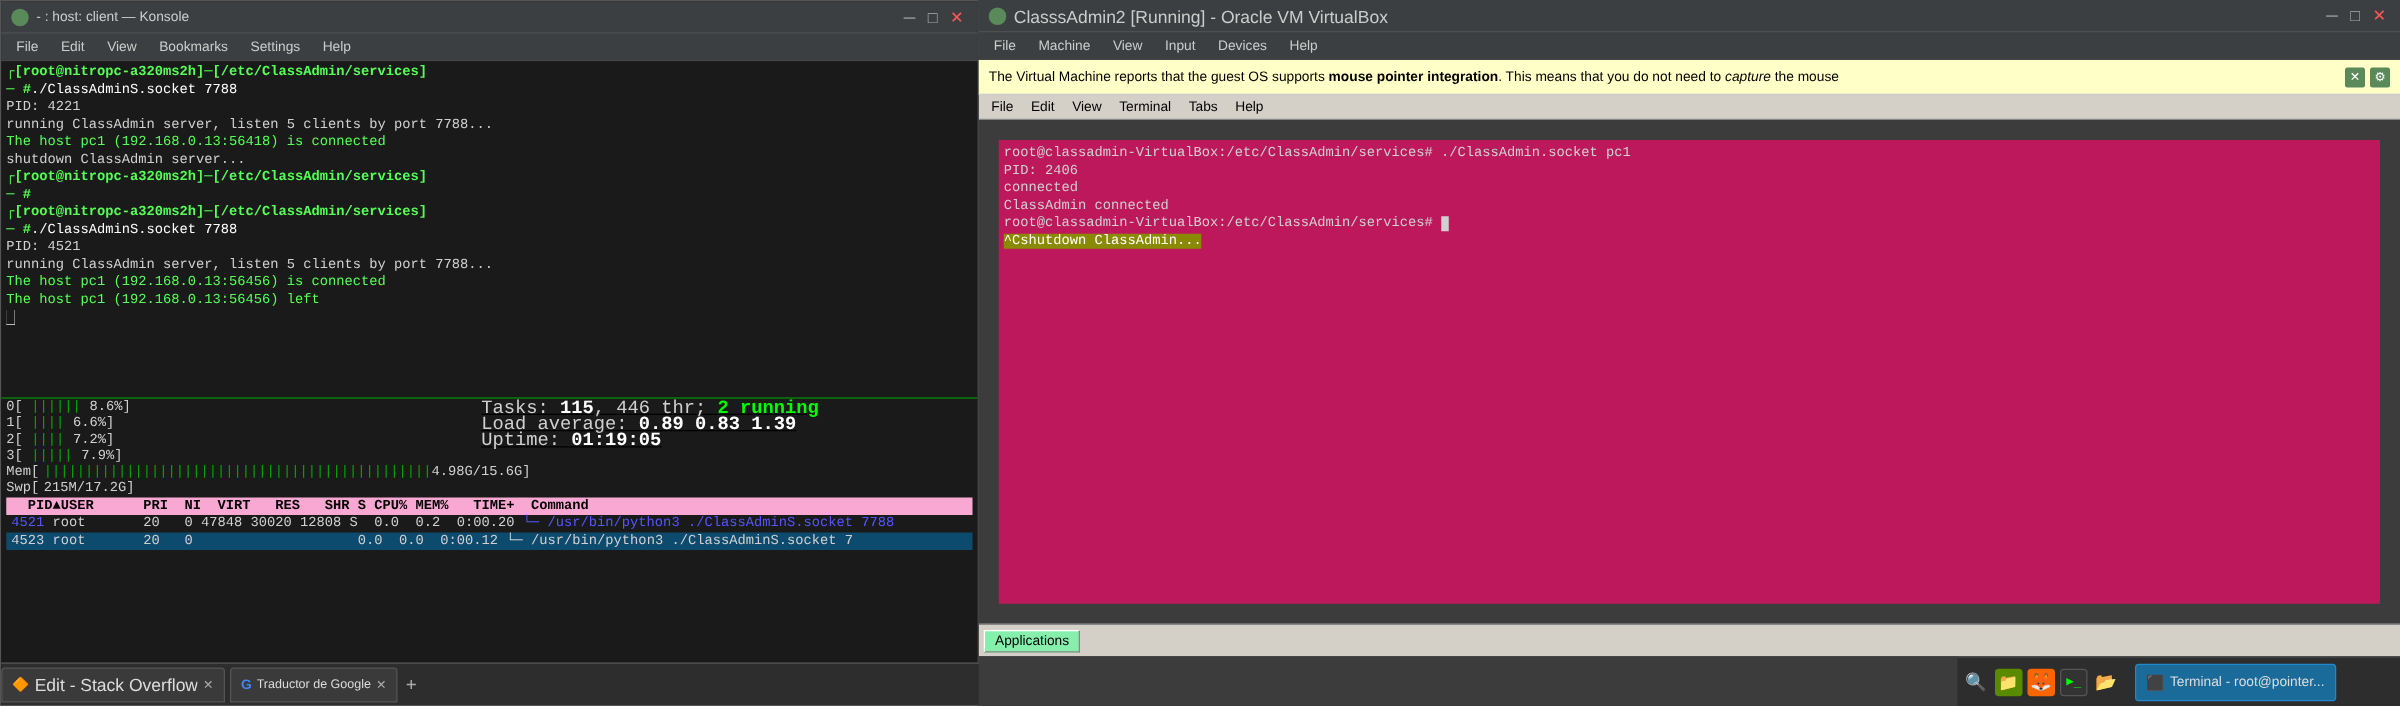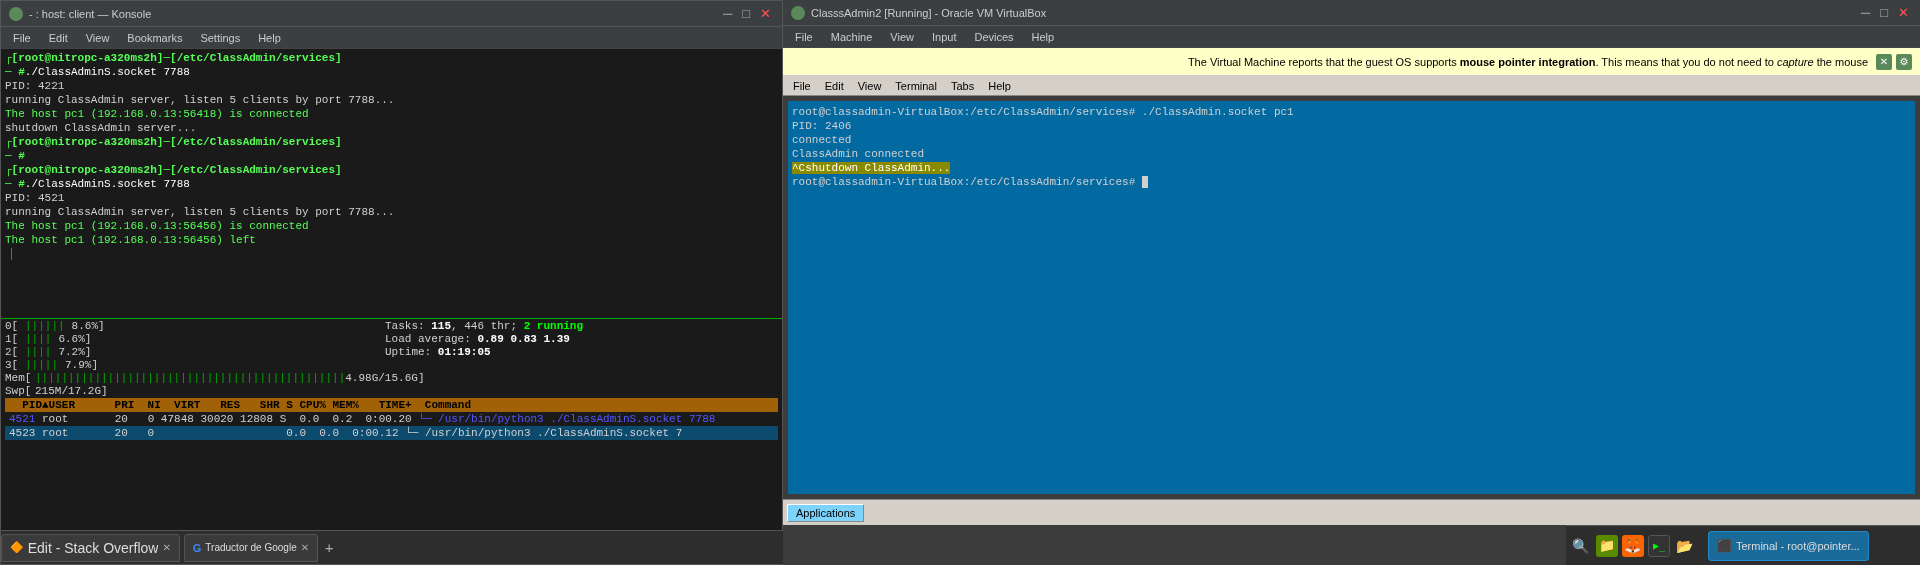--- a/index.html
+++ b/index.html
@@ -84,21 +84,21 @@
       flex: 1;
       background: #1a1a1a;
       padding: 1px 4px;
       overflow: hidden;
     }
     .htop-bar-row { display: flex; align-items: center; font-size: 11px; line-height: 13px; font-family: 'Courier New', monospace; }
     .htop-bar-label { color: #d0d0d0; min-width: 32px; }
     .htop-bar-pct { color: #d0d0d0; min-width: 50px; text-align: right; }
 
     .htop-process-header {
-      background: #a16207;
+      background: #f9a8d4;
       color: #000;
       font-size: 11px;
       line-height: 14px;
       font-family: 'Courier New', monospace;
       padding: 0 4px;
       font-weight: bold;
       white-space: pre;
     }
     .htop-process-row {
       font-size: 11px;
@@ -123,21 +123,21 @@
       height: 26px;
       background: #3c3f41;
       display: flex;
       align-items: center;
       justify-content: space-between;
       padding: 0 8px;
       border-bottom: 1px solid #555;
     }
     .vbox-titlebar-left { display: flex; align-items: center; gap: 6px; }
     .vbox-titlebar-icon { width: 14px; height: 14px; }
-    .vbox-titlebar-text { color: #ccc; font-size: 11px; font-family: sans-serif; }
+    .vbox-titlebar-text { color: #ccc; font-size: 14px; font-family: sans-serif; }
     .vbox-titlebar-controls { display: flex; gap: 4px; }
 
     .vbox-menubar {
       height: 22px;
       background: #3c3f41;
       display: flex;
       align-items: center;
       padding: 0 4px;
       gap: 2px;
       border-bottom: 1px solid #444;
@@ -155,50 +155,49 @@
       background: #ffffc8;
       color: #000;
       font-size: 11px;
       font-family: sans-serif;
       padding: 4px 8px;
       display: flex;
       align-items: center;
       justify-content: space-between;
       border-bottom: 1px solid #ccc;
       min-height: 28px;
-      text-align: right;
     }
     .notif-text { flex: 1; font-size: 11px; }
     .notif-text b { font-weight: bold; }
     .notif-close { display: flex; gap: 4px; margin-left: 8px; }
     .notif-close-btn { width: 16px; height: 16px; background: #5a8a5a; border-radius: 2px; display: flex; align-items: center; justify-content: center; font-size: 10px; color: white; cursor: pointer; }
 
     
     .vm-terminal {
       flex: 1;
-      background: #0369a1;
-      margin: 5px;
+      background: #be185d;
+      margin: 16px;
       padding: 4px;
       overflow: hidden;
       font-family: 'Courier New', monospace;
       font-size: 11px;
       color: #d0d0d0;
     }
 
     
     .vm-apps-bar {
       height: 26px;
       background: #d4d0c8;
       display: flex;
       align-items: center;
       padding: 0 4px;
       border-top: 1px solid #888;
     }
     .vm-apps-btn {
-      background: #7dd3fc;
+      background: #86efac;
       border: 1px solid #888;
       border-top-color: #fff;
       border-left-color: #fff;
       font-size: 11px;
       font-family: sans-serif;
       padding: 2px 8px;
       cursor: pointer;
       color: #000;
     }
 
@@ -376,21 +375,21 @@
                 <span style="color:#00aa00;">|||||||||||||||||||||||||||||||||||||||||||||||</span>
                 <span style="color:#5555ff;"></span>
                 <span style="color:#d0d0d0;">4.98G/15.6G]</span>
             </div>
             <div class="htop-bar-row">
               <span class="htop-bar-label" style="color:#d0d0d0; min-width:30px;">Swp[</span>
                 <span style="color:#555555;">                                                </span>
                 <span style="color:#d0d0d0;">215M/17.2G]</span>
             </div>
           </div>
-          <div style="padding-left:10px; font-size:11px; font-family:'Courier New',monospace; line-height:13px;">
+          <div style="padding-left:10px; font-size:15px; font-family:'Courier New',monospace; line-height:13px;text-decoration:underline;">
             <div style="color:#d0d0d0;">Tasks: <span style="color:#fff; font-weight:bold;">115</span>, 446 thr; <span style="color:#00ff00; font-weight:bold;">2 running</span></div>
             <div style="color:#d0d0d0;">Load average: <span style="color:#fff; font-weight:bold;">0.89 0.83 1.39</span></div>
             <div style="color:#d0d0d0;">Uptime: <span style="color:#fff; font-weight:bold;text-align:center;">01:19:05</span></div>
           </div>
         </div>
 
         <div class="htop-process-header">  PID▲USER      PRI  NI  VIRT   RES   SHR S CPU% MEM%   TIME+  Command</div>
 
         <div class="htop-process-row" style="color:#5555ff;">4521 <span style="color:#d0d0d0;">root       20   0 47848 30020 12808 S  0.0  0.2  0:00.20 </span><span style="color:#5555ff;">└─ /usr/bin/python3 ./ClassAdminS.socket 7788</span></div>
         <div class="htop-process-row" style="color:#d0d0d0; background:#0c4a6e;">4523 root       20   0         <span style="color:#ffff55;">     </span>      0.0  0.0  0:00.12 └─ /usr/bin/python3 ./ClassAdminS.socket 7</div>
@@ -455,22 +454,22 @@
       <span class="vm-menubar-item">Terminal</span>
       <span class="vm-menubar-item">Tabs</span>
       <span class="vm-menubar-item">Help</span>
     </div>
 
     <div class="vm-terminal">
       <div class="term-line">root@classadmin-VirtualBox:/etc/ClassAdmin/services# ./ClassAdmin.socket pc1</div>
       <div class="term-line">PID: 2406</div>
       <div class="term-line">connected</div>
       <div class="term-line">ClassAdmin connected</div>
+      <div class="term-line">root@classadmin-VirtualBox:/etc/ClassAdmin/services# <span class="cursor"> </span></div>
       <div class="term-line"><span class="highlight-yellow">^Cshutdown ClassAdmin...</span></div>
-      <div class="term-line">root@classadmin-VirtualBox:/etc/ClassAdmin/services# <span class="cursor"> </span></div>
     </div>
 
     <div class="vm-apps-bar">
       <button class="vm-apps-btn">Applications</button>
     </div>
   </div>
 
   <div class="host-taskbar">
     <div class="taskbar-left">
 

